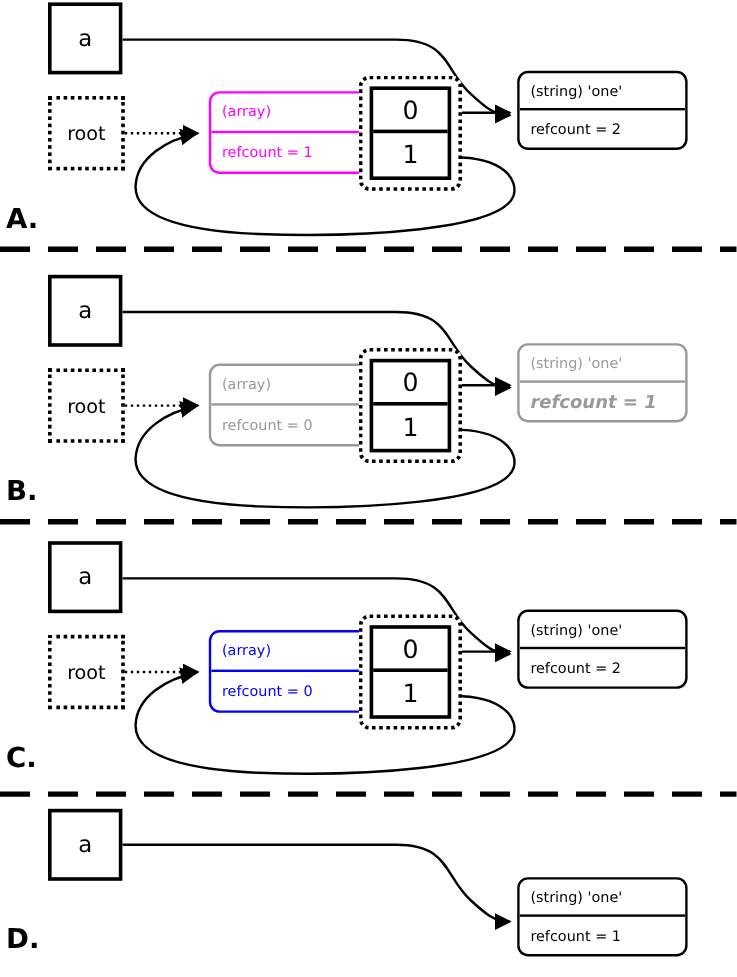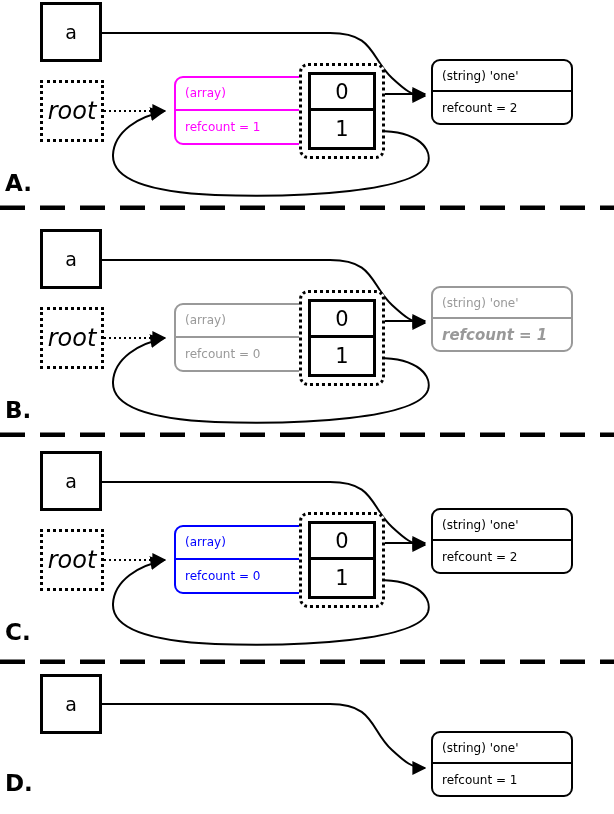--- a/index.html
+++ b/index.html
@@ -52,22 +52,21 @@
     border: 3px solid #000000;
     background: #ffffff;
     display: flex;
     align-items: center;
     justify-content: center;
     font-size: 19px;
     color: #000000;
   }
   .varbox.dotted {
     border: 3px dotted #000000;
-    font-style: italic;
-    font-size: 24px;
+    font-size: 16px;
     text-align: center;
   }
   
   .zval {
     position: absolute;
     box-sizing: border-box;
     border: 2px solid #000000;
     border-radius: 9px;
     background: #ffffff;
     overflow: hidden;

